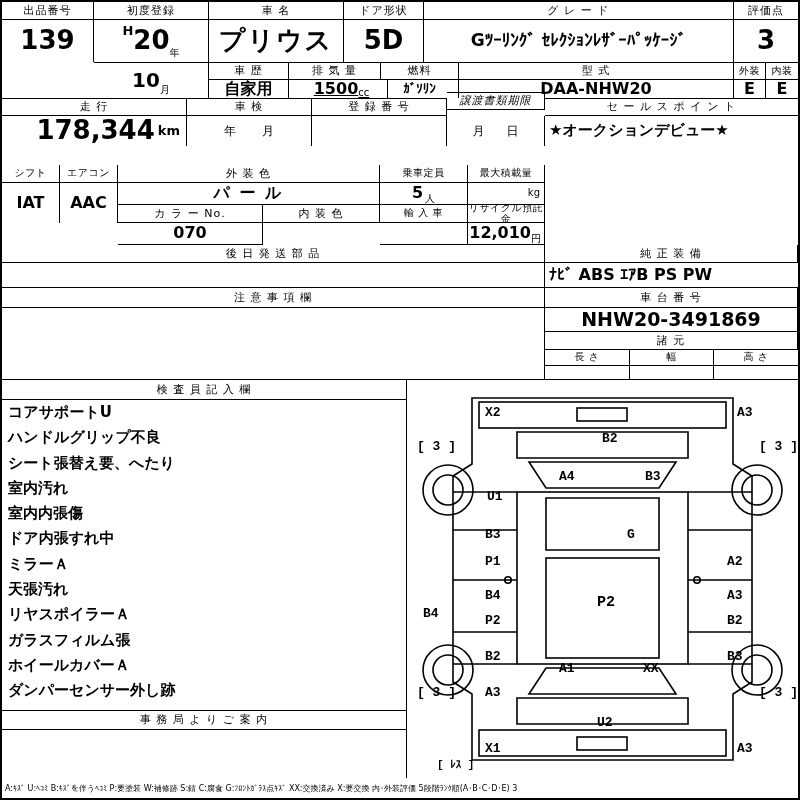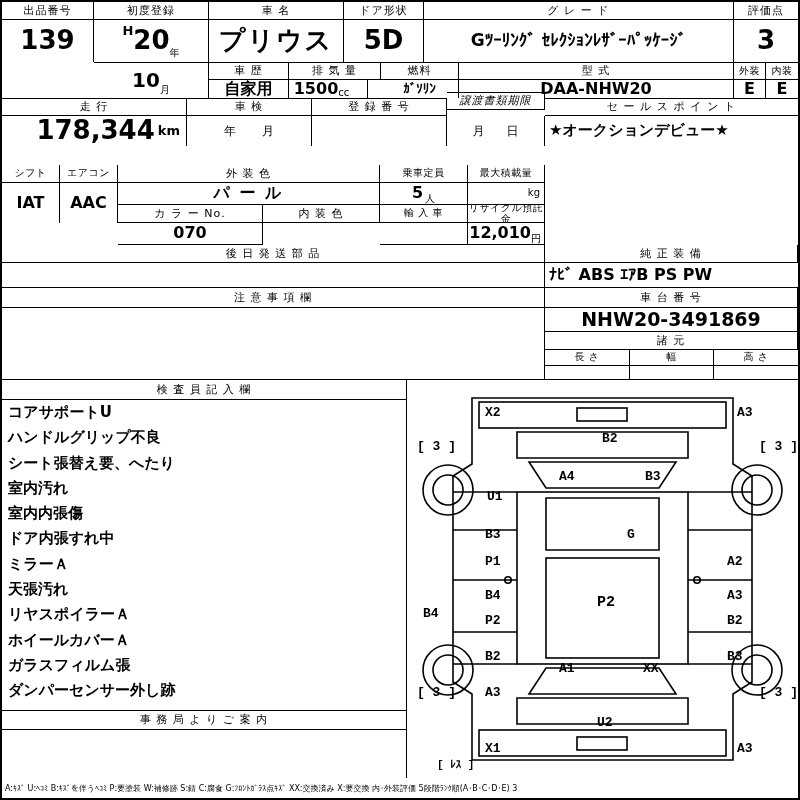--- a/index.html
+++ b/index.html
@@ -57,21 +57,21 @@
 
   <div class="cell bt br" style="left:92px;top:60px;width:115px;height:36px;">
     <span class="val">10</span>
     <span class="sub" style="align-self:flex-end;padding-bottom:3px;">月</span>
   </div>
 
   <div class="cell bt bb br lbl" style="left:207px;top:60px;width:80px;height:18px;">車 歴</div>
   <div class="cell br val-md" style="left:207px;top:78px;width:80px;height:18px;">自家用</div>
 
   <div class="cell bt bb br lbl" style="left:287px;top:60px;width:92px;height:18px;">排 気 量</div>
-  <div class="cell br" style="left:274px;top:78px;width:92px;height:18px;">
+  <div class="cell br" style="left:294px;top:78px;width:92px;height:18px;text-decoration:underline;">
     <span class="val-md">1500</span>
     <span class="sub" style="align-self:flex-end;">cc</span>
   </div>
 
   <div class="cell bt bb br lbl" style="left:379px;top:60px;width:78px;height:18px;">燃料</div>
   <div class="cell br val-sm" style="left:379px;top:78px;width:78px;height:18px;">ｶﾞｿﾘﾝ</div>
 
   <div class="cell bt bb br lbl" style="left:457px;top:60px;width:275px;height:18px;">型 式</div>
   <div class="cell br val-md" style="left:457px;top:78px;width:275px;height:18px;">DAA-NHW20</div>
 
@@ -160,22 +160,22 @@
     <div style="width:100%;">
       <div class="notes">コアサポートU</div>
       <div class="notes">ハンドルグリップ不良</div>
       <div class="notes">シート張替え要、へたり</div>
       <div class="notes">室内汚れ</div>
       <div class="notes">室内内張傷</div>
       <div class="notes">ドア内張すれ中</div>
       <div class="notes">ミラーＡ</div>
       <div class="notes">天張汚れ</div>
       <div class="notes">リヤスポイラーＡ</div>
+      <div class="notes">ガラスフィルム張</div>
       <div class="notes">ホイールカバーＡ</div>
-      <div class="notes">ガラスフィルム張</div>
       <div class="notes">ダンパーセンサー外し跡</div>
     </div>
   </div>
 
   <div class="cell bt bb br lbl" style="left:0;top:708px;width:405px;height:20px;">事 務 局 よ り ご 案 内</div>
   <div class="cell br" style="left:0;top:728px;width:405px;height:48px;"></div>
 
   <div class="cell" style="left:405px;top:378px;width:391px;height:398px;display:block;">
     <svg width="391" height="398" viewBox="0 0 391 398">
       <g fill="none" stroke="#000" stroke-width="1.6">

